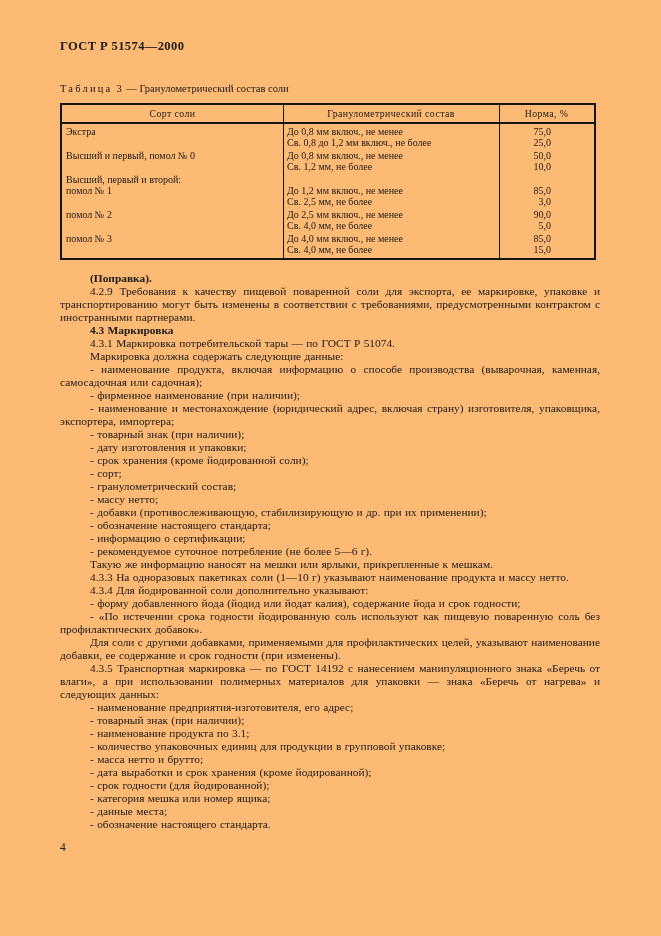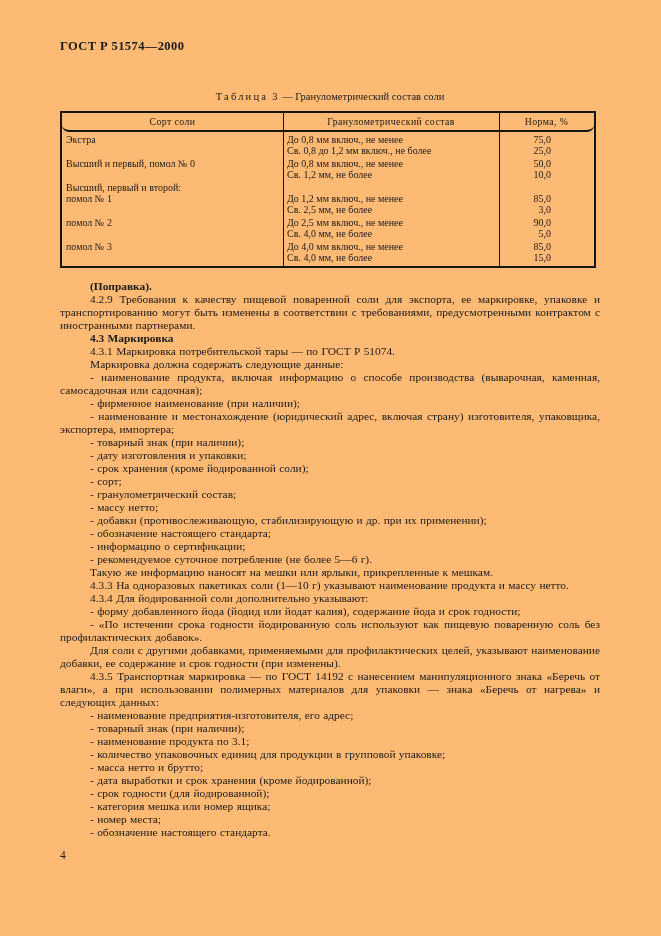--- a/index.html
+++ b/index.html
@@ -18,25 +18,24 @@
     padding: 38px 61px 0 60px;
     overflow: hidden;
   }
   .doc-number {
     font-weight: bold;
     font-size: 12.5px;
     line-height: 16px;
     letter-spacing: 0.4px;
   }
   .table-caption {
-    margin-top: 36px;
+    margin-top: 28px;
     font-size: 10.5px;
     line-height: 14px;
     white-space: nowrap;
-    text-align: center;
   }
   .table-caption .spaced { letter-spacing: 2.2px; }
   .table-caption .cap-num { margin-left: 4px; }
   .table-caption .cap-rest { margin-left: 2px; }
 
   
   .gtable {
     position: relative;
     margin-top: 7px;
     width: 536px;
@@ -48,21 +47,20 @@
     top: 0; bottom: 0;
     width: 1px;
     background: #151515;
   }
   .vline.v1 { left: 221px; }
   .vline.v2 { left: 437px; }
   .thead {
     display: grid;
     grid-template-columns: 221px 216px 95px;
     border-bottom: 2px solid #151515;
-    border-radius: 7px;
   }
   .hcell {
     height: 17px;
     line-height: 17px;
     text-align: center;
     font-size: 9.8px;
     letter-spacing: 0.4px;
     overflow: hidden;
   }
   .tbody { padding: 2px 0 3px 0; }
@@ -219,19 +217,19 @@
       <p class="para">Для соли с другими добавками, применяемыми для профилактических целей, указывают наименование добавки, ее содержание и срок годности (при изменены).</p>
       <p class="para">4.3.5 Транспортная маркировка — по ГОСТ 14192 с нанесением манипуляционного знака «Беречь от влаги», а при использовании полимерных материалов для упаковки — знака «Беречь от нагрева» и следующих данных:</p>
       <p class="para">- наименование предприятия-изготовителя, его адрес;</p>
       <p class="para">- товарный знак (при наличии);</p>
       <p class="para">- наименование продукта по 3.1;</p>
       <p class="para">- количество упаковочных единиц для продукции в групповой упаковке;</p>
       <p class="para">- масса нетто и брутто;</p>
       <p class="para">- дата выработки и срок хранения (кроме йодированной);</p>
       <p class="para">- срок годности (для йодированной);</p>
       <p class="para">- категория мешка или номер ящика;</p>
-      <p class="para">- номер места;</p>
+      <p class="para">- данные места;</p>
       <p class="para">- обозначение настоящего стандарта.</p>
     </div>
 
   <div class="page-number">4</div>
 
 </div>
 
 </body></html>

